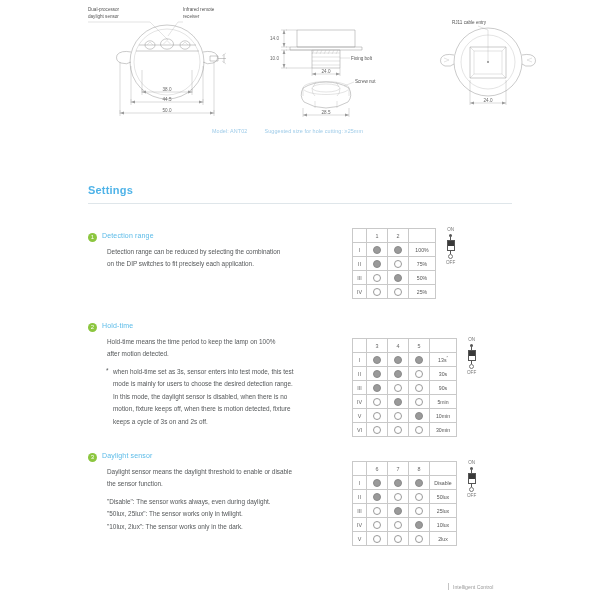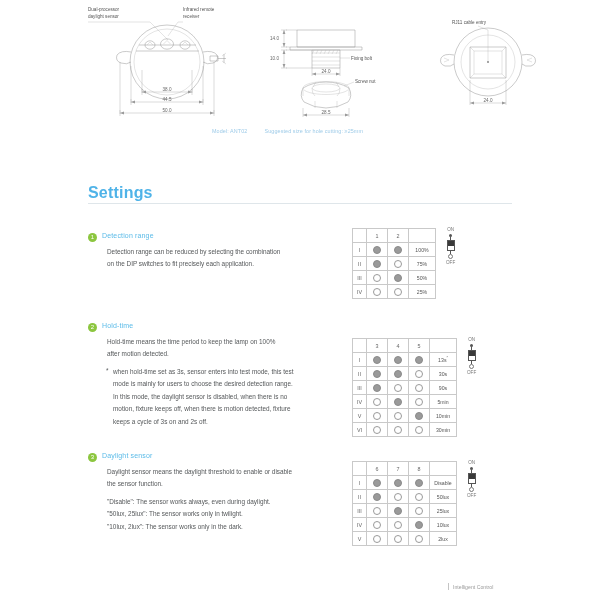--- a/index.html
+++ b/index.html
@@ -14,21 +14,21 @@
   .lbl{font-family:"Liberation Sans",sans-serif;font-size:4.6px;fill:#555;}
   .dim{font-family:"Liberation Sans",sans-serif;font-size:4.6px;fill:#666;}
   .ln{stroke:#8a8a8a;stroke-width:.45;fill:none;}
   .lnl{stroke:#b0b0b0;stroke-width:.35;fill:none;}
   .dimln{stroke:#9a9a9a;stroke-width:.35;fill:none;}
   .modelline{position:absolute;left:212px;top:128px;font-size:5.4px;color:#9ecbe8;letter-spacing:.1px;white-space:nowrap;}
   .modelline span{display:inline-block;}
   .model-gap{width:14px;}
   
   #settings-head{position:absolute;left:88px;top:184px;width:424px;}
-  #settings-title{font-size:16px;color:#4fb3e8;font-weight:bold;letter-spacing:.2px;}
+  #settings-title{font-size:11px;color:#4fb3e8;font-weight:bold;letter-spacing:.2px;}
   #settings-rule{position:absolute;left:88px;top:203px;width:424px;height:1px;background:#dfe6ea;}
   
   .section{position:absolute;left:88px;width:430px;}
   .sec-head{display:flex;align-items:flex-start;gap:5px;}
   .num-badge{
     width:9px;height:9px;border-radius:50%;
     background:#8cc63f;color:#fff;font-size:6px;line-height:9px;
     text-align:center;flex:0 0 auto;margin-top:.5px;
     font-family:"Liberation Sans",sans-serif;
   }

